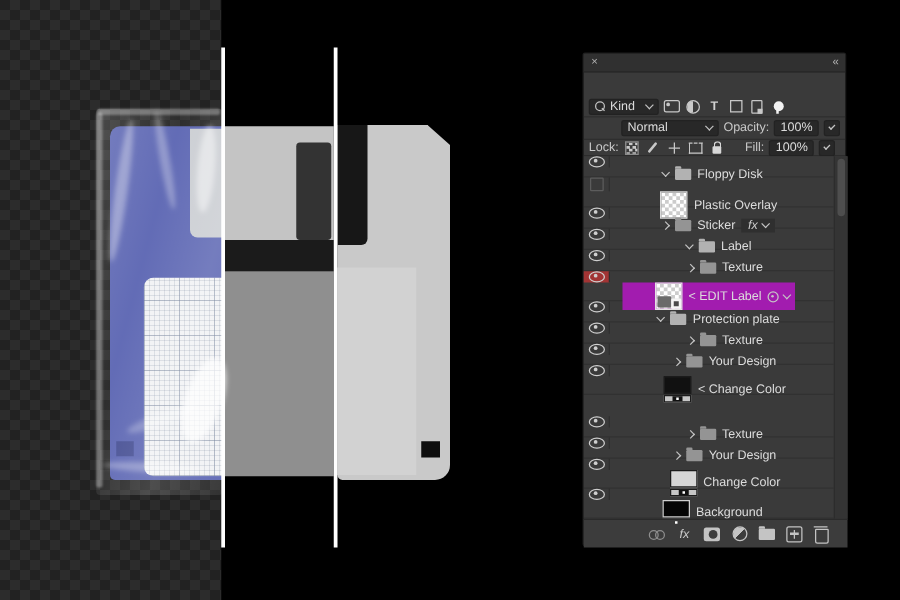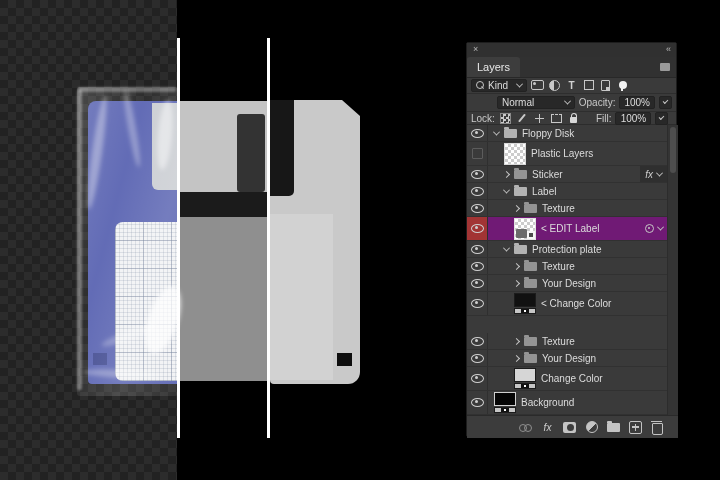--- a/index.html
+++ b/index.html
@@ -94,31 +94,31 @@
   .ic-move::before{content:"";position:absolute;left:4px;top:0;width:1.5px;height:9px;background:#c8c8c8;}
   .ic-move::after{content:"";position:absolute;top:4px;left:0;height:1.5px;width:9px;background:#c8c8c8;}
   .ic-board{width:9px;height:7px;border:1.2px solid #c8c8c8;border-top-style:dashed;}
   .ic-lock{width:7px;height:6px;background:#d8d8d8;border-radius:1px;position:relative;margin-top:4px;}
   .ic-lock::before{content:"";position:absolute;top:-4px;left:1px;width:4px;height:4px;
     border:1.2px solid #d8d8d8;border-bottom:none;border-radius:3px 3px 0 0;}
 
   
   .listarea{left:0;top:82px;width:211px;height:290px;background:#3a3a3a;}
   .lrow{position:absolute;left:0;width:200px;display:flex;align-items:center;
-    border-bottom:1px solid rgba(0,0,0,.14);box-sizing:border-box;}
+    border-bottom:1px solid rgba(0,0,0,.14);box-sizing:border-box;flex-direction:column;}
   .h17{height:17px;} .h24{height:24px;}
   .eyecell{width:20px;align-self:stretch;border-right:1px solid #2f2f2f;display:flex;
     align-items:center;justify-content:center;flex:none;}
   .eyecell.red{background:#a23434;}
   .eye{width:11px;height:7px;border:1px solid #cfcfcf;border-radius:50%;position:relative;}
   .eye::after{content:"";position:absolute;width:3px;height:3px;background:#cfcfcf;
     border-radius:50%;left:3px;top:1px;}
   .eye-off{width:9px;height:9px;border:1px solid #5c5c5c;border-radius:1px;}
   .rowc{display:flex;align-items:center;flex:1;height:100%;gap:5px;}
-  .sel .rowc{background:#701a75;}
+  .sel .rowc{background:#a21caf;}
   .ml0{margin-left:6px;} .ml1{margin-left:16px;} .ml2{margin-left:26px;}
   .folder{width:13px;height:9px;background:#b2b2b2;border-radius:1px;position:relative;flex:none;}
   .folder::before{content:"";position:absolute;top:-2px;left:0;width:5px;height:2px;
     background:#b2b2b2;border-radius:1px 1px 0 0;}
   .folder.closed{background:#949494;} .folder.closed::before{background:#949494;}
   .rowtext{color:#dcdcdc;white-space:nowrap;}
   .thumb{flex:none;box-sizing:border-box;}
   .th-checker{width:22px;height:22px;border:1px solid #d9d9d9;background:
     repeating-conic-gradient(#cccccc 0% 25%,#ffffff 0% 50%);background-size:6px 6px;}
   .th-smart{width:22px;height:22px;border:1px solid #e2e2e2;position:relative;background:
@@ -203,26 +203,20 @@
   <div class="abs divider d1"></div>
   <div class="abs divider d2"></div>
 
   <div class="abs" id="panel">
 
     <div class="abs titlebar">
       <span class="tclose">×</span>
       <span class="tcollapse">«</span>
     </div>
 
-    <div class="abs tabrow">
-      <div class="tab">
-        <span>Layers</span>
-      </div>
-      <span class="menuicon"></span>
-    </div>
 
     <div class="abs ctlrow filterrow">
       <div class="selbox kindbox">
         <span class="mag"></span>
         <span>Kind</span>
         <span class="cv down" style="margin-left:auto"></span>
       </div>
       <span class="fico">
           <span class="ic-img"></span>
         </span>
@@ -293,21 +287,21 @@
           <span class="rowtext">Floppy Disk</span>
           </div>
       </div>
 
       <div class="lrow h24" style="top:17px">
         <div class="eyecell">
             <span class="eye-off"></span>
           </div>
         <div class="rowc">
             <span class="thumb th-checker ml1"></span>
-          <span class="rowtext">Plastic Layers</span>
+          <span class="rowtext">Plastic Overlay</span>
           </div>
       </div>
 
       <div class="lrow h17" style="top:41px">
         <div class="eyecell">
             <span class="eye"></span>
           </div>
         <div class="rowc">
             <span class="cv right ml1"></span>
           <span class="folder closed"></span>

